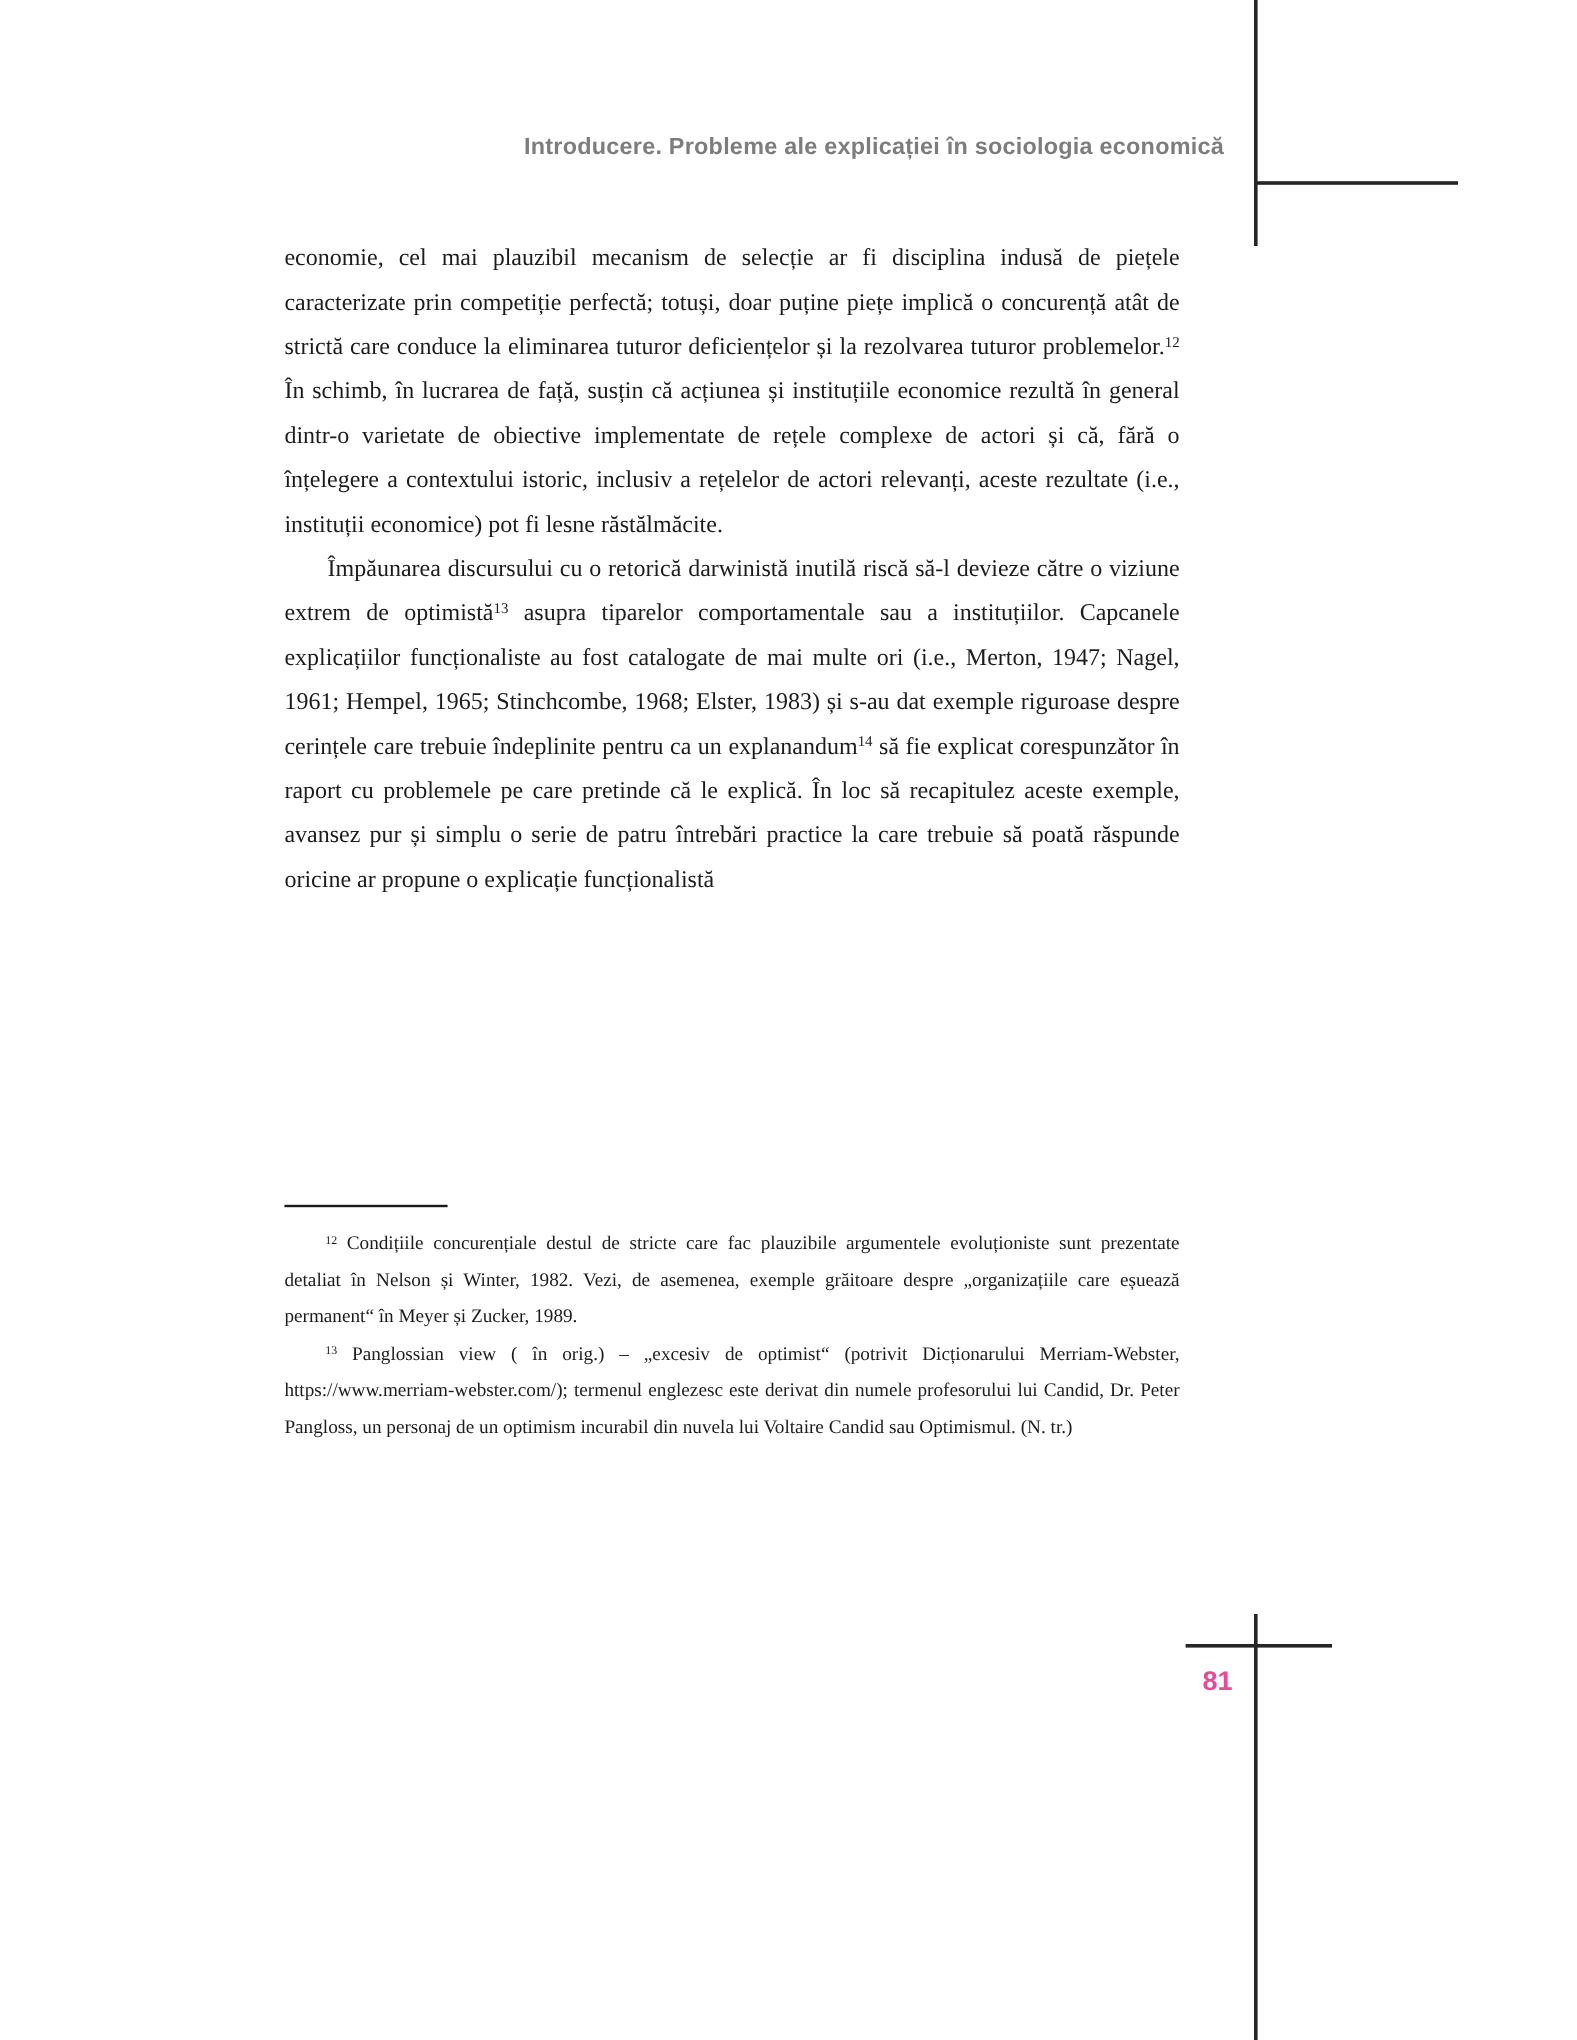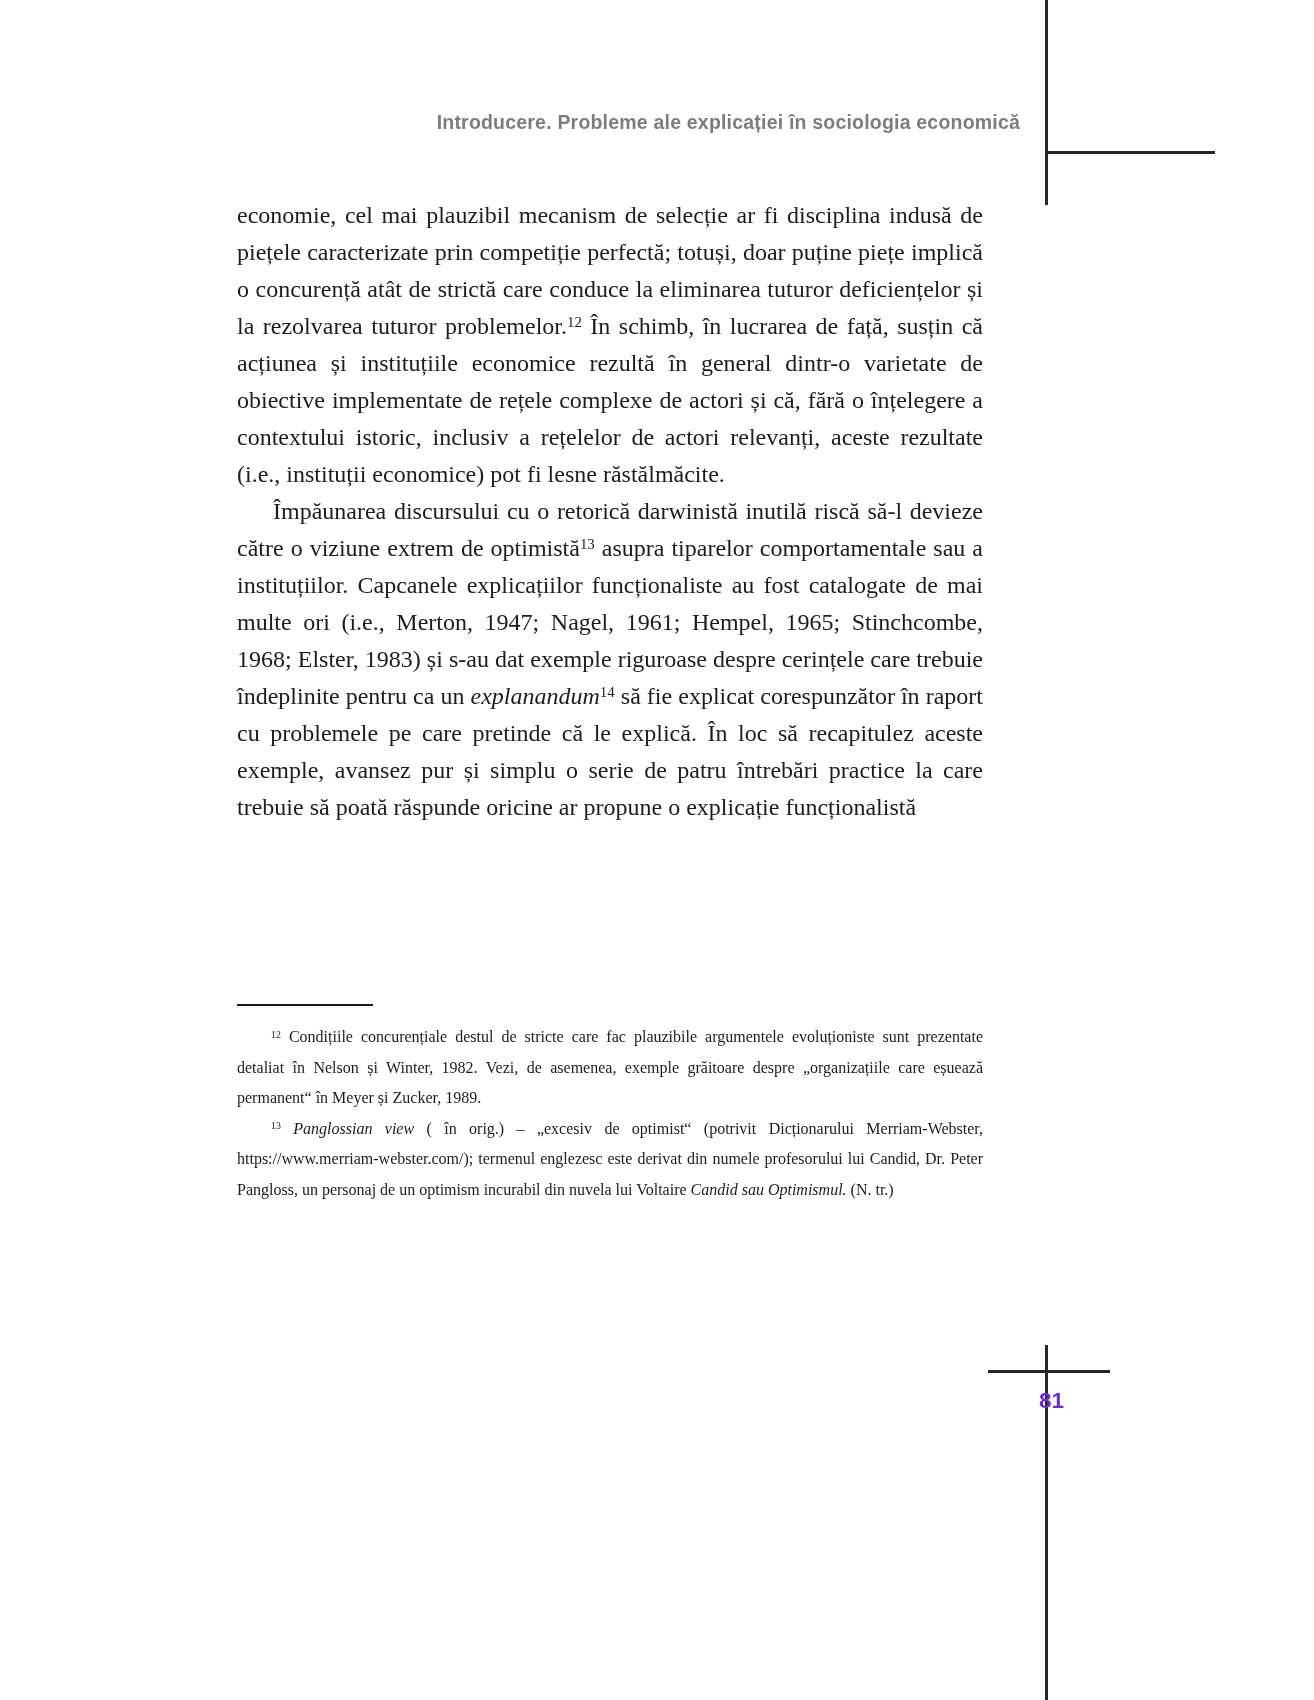--- a/index.html
+++ b/index.html
@@ -28,59 +28,59 @@
   .rule { position: absolute; background: #262626; }
   .rule.v-top    { left: 1045px; top: 0;      width: 3px;   height: 205px; }
   .rule.h-top    { left: 1045px; top: 151px;  width: 170px; height: 3px; }
   .rule.v-bottom { left: 1045px; top: 1345px; width: 3px;   height: 355px; }
   .rule.h-bottom { left: 988px;  top: 1370px; width: 122px; height: 3px; }
   .body-text {
     position: absolute;
     left: 237px;
     top: 197px;
     width: 746px;
-    font-size: 24px;
+    font-size: 20px;
     line-height: 37px;
     text-align: justify;
   }
   .body-text p.indented { text-indent: 36px; }
   sup.fnref {
     font-size: 0.62em;
     line-height: 0;
     position: relative;
     top: -0.45em;
     vertical-align: baseline;
   }
-  .italic { font-style: italic; }
+  .italic { }
   .footnote-sep {
     position: absolute;
     left: 237px;
     top: 1004px;
     width: 136px;
     height: 0;
     border-top: 2px solid #1a1a1a;
   }
   .footnotes {
     position: absolute;
     left: 237px;
     top: 1022px;
     width: 746px;
     font-size: 16px;
     line-height: 30.5px;
     text-align: justify;
   }
   .footnotes p { text-indent: 34px; }
   .page-number {
     position: absolute;
-    left: 1039px;
+    left: 1002px;
     top: 1388px;
     font-family: "Liberation Sans", "DejaVu Sans", sans-serif;
     font-weight: 700;
     font-size: 22.5px;
-    color: #6d28d9;
+    color: #ec4899;
   }
 </style>
 </head>
 <body>
 
 <div class="page">
 
   <div class="running-header">Introducere. Probleme ale explicației în sociologia economică</div>
 
   <div class="rule v-top"></div>

